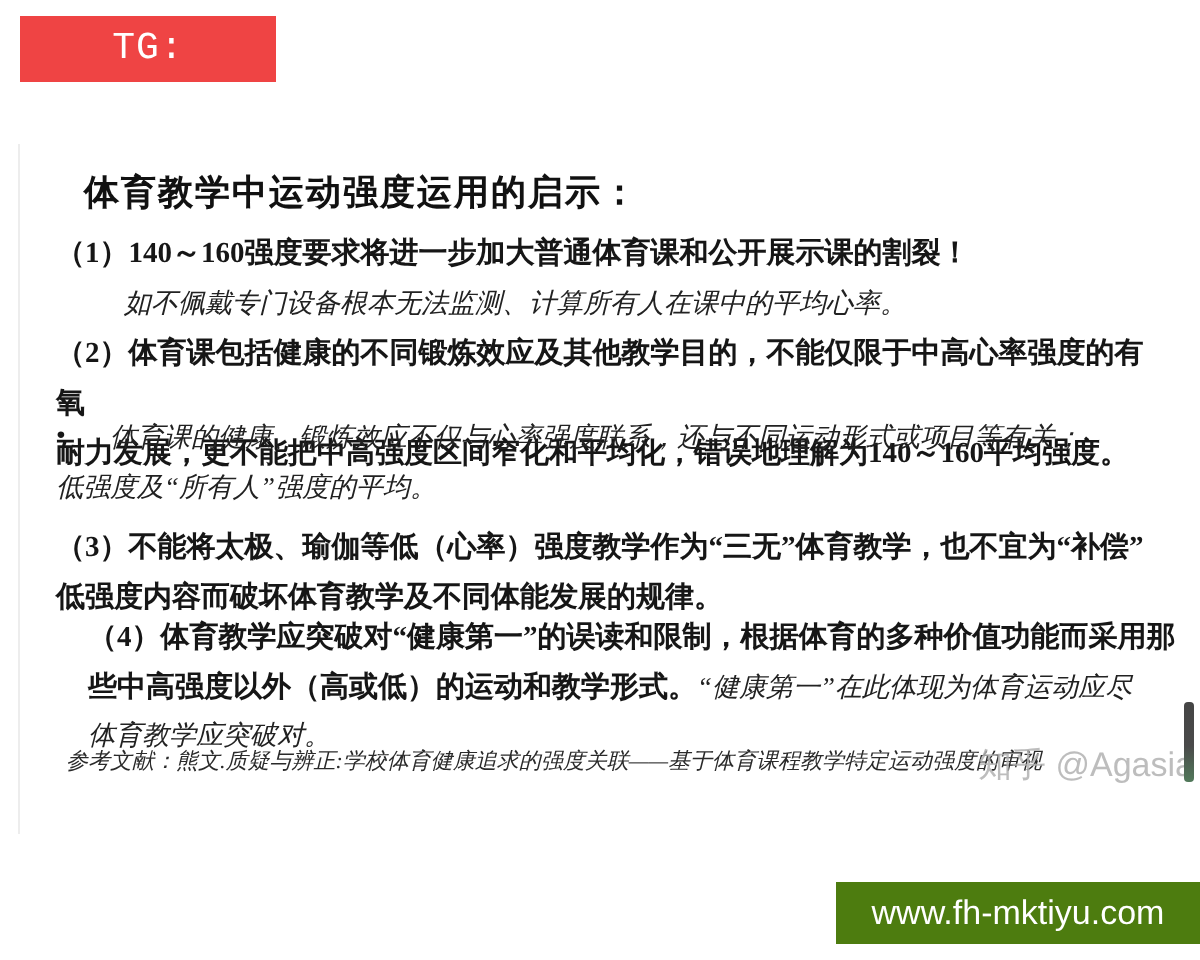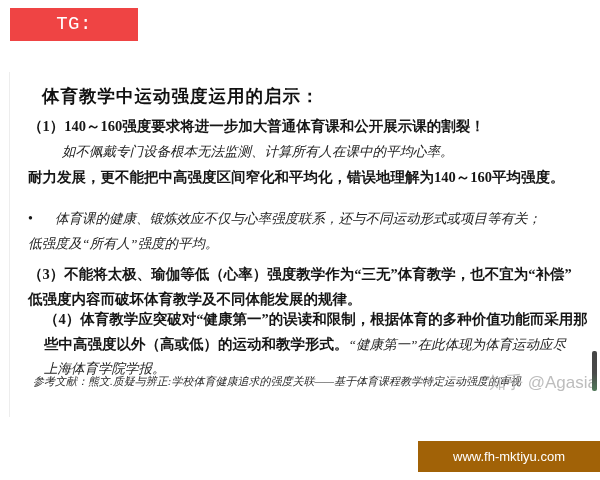--- a/index.html
+++ b/index.html
@@ -76,41 +76,42 @@
     position: absolute; left: 592px; top: 351px;
     width: 5px; height: 40px;
     border-radius: 2px;
     background: linear-gradient(#454545 0%, #4a4a4a 55%, #51795a 100%);
   }
 
   
   .site-bar {
     position: absolute; left: 418px; top: 441px;
     width: 182px; height: 31px;
-    background: #a16207;
+    background: #4d7c0f;
     color: #ffffff;
     font-family: "Liberation Sans", "DejaVu Sans", sans-serif;
-    font-size: 13px; line-height: 31px;
+    font-size: 17px; line-height: 31px;
     text-align: center;
   }
 </style>
 </head>
 <body>
 
 <div class="tg-badge">TG: MYYJJPP</div>
 
 <div class="slide-edge"></div>
 
 <div class="title">体育教学中运动强度运用的启示：</div>
 
 <div class="p1 body-line">（1）140～160强度要求将进一步加大普通体育课和公开展示课的割裂！</div>
 
 <div class="p1-note kai">如不佩戴专门设备根本无法监测、计算所有人在课中的平均心率。</div>
 
 <div class="p2">
+  <div class="body-line">（2）体育课包括健康的不同锻炼效应及其他教学目的，不能仅限于中高心率强度的有氧</div>
   <div class="body-line">耐力发展，更不能把中高强度区间窄化和平均化，错误地理解为140～160平均强度。</div>
 </div>
 
 <div class="bullet-p">
   <div class="bullet-first kai">
     <span class="bullet-marker">•</span>
     <span>体育课的健康、锻炼效应不仅与心率强度联系，还与不同运动形式或项目等有关；</span>
   </div>
   <div class="kai">低强度及“所有人”强度的平均。</div>
 </div>
@@ -118,21 +119,21 @@
 <div class="p3">
   <div class="body-line">（3）不能将太极、瑜伽等低（心率）强度教学作为“三无”体育教学，也不宜为“补偿”</div>
   <div class="body-line">低强度内容而破坏体育教学及不同体能发展的规律。</div>
 </div>
 
 <div class="p4">
   <div class="body-line">（4）体育教学应突破对“健康第一”的误读和限制，根据体育的多种价值功能而采用那</div>
   <div>
     <span class="body-line">些中高强度以外（高或低）的运动和教学形式。</span><span class="kai">“健康第一”在此体现为体育运动应尽</span>
   </div>
-  <div class="kai">上海体育学院学报。</div>
+  <div class="kai">体育教学应突破对。</div>
 </div>
 
 <div class="reference">
   <span class="ref-label">参考文献：</span>
   <span class="ref-lines">
     <span>熊文.质疑与辨正:学校体育健康追求的强度关联——基于体育课程教学特定运动强度的审视</span><br>
   </span>
 </div>
 
 <div class="zhihu-watermark">知乎 @Agasia</div>

